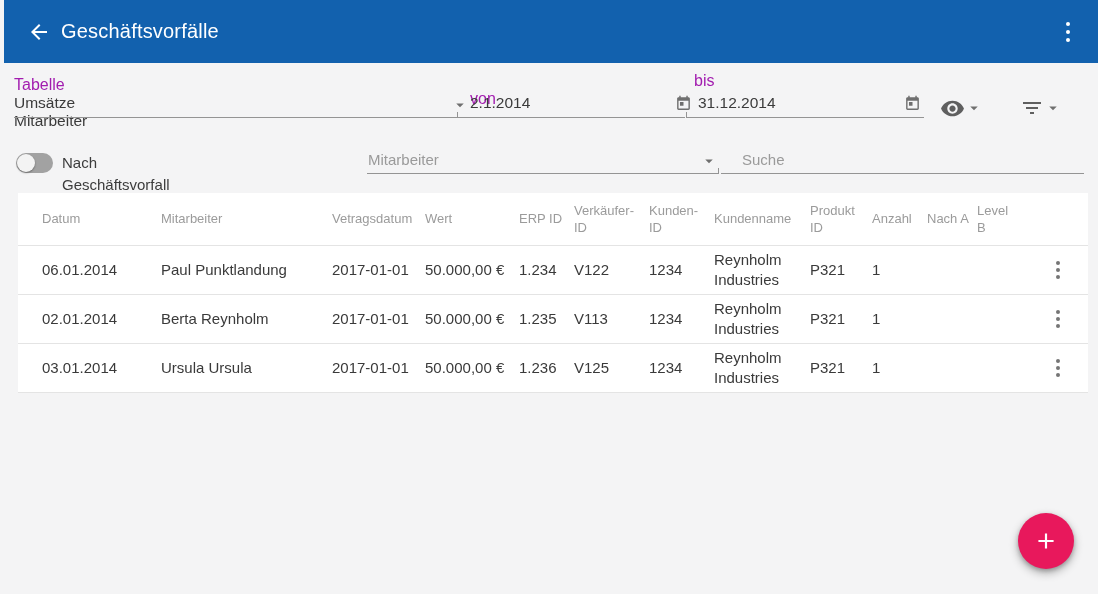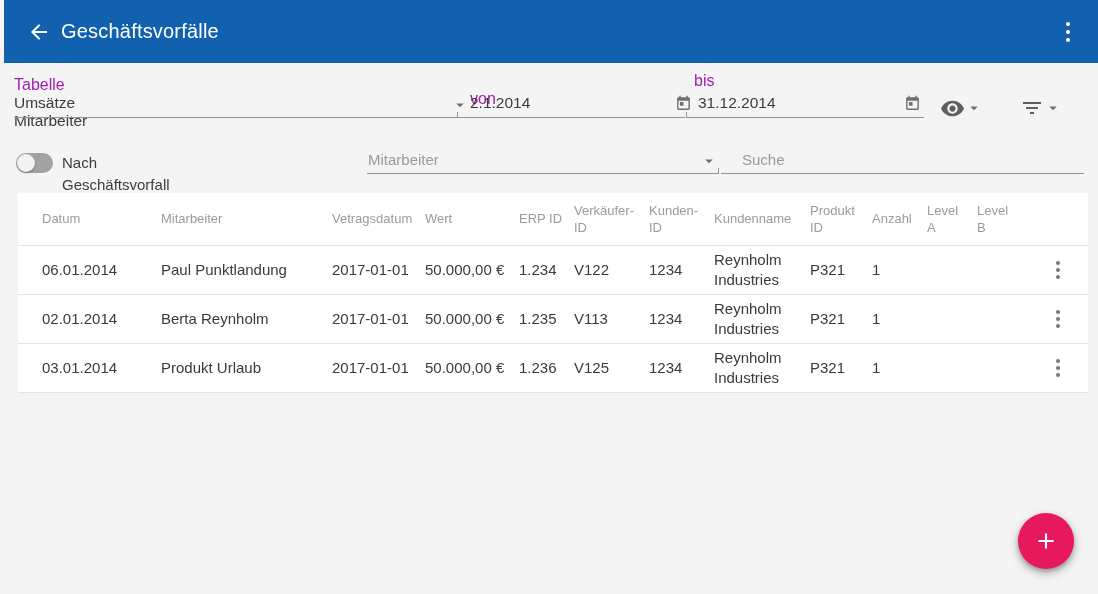--- a/index.html
+++ b/index.html
@@ -185,21 +185,21 @@
           <th>Datum</th>
           <th>Mitarbeiter</th>
           <th>Vetragsdatum</th>
           <th>Wert</th>
           <th>ERP ID</th>
           <th>Verkäufer-ID</th>
           <th>Kunden-ID</th>
           <th>Kundenname</th>
           <th>Produkt ID</th>
           <th>Anzahl</th>
-          <th>Level A</th>
+          <th>Nach A</th>
           <th>Level B</th>
           <th></th>
         </tr>
       </thead>
       <tbody>
         <tr>
           <td>06.01.2014</td>
           <td>Paul Punktlandung</td>
           <td>2017-01-01</td>
           <td>50.000,00 €</td>
@@ -235,21 +235,21 @@
           <td>
             <div class="kebab row-kebab">
               <span class="dot"></span>
                 <span class="dot"></span>
                 <span class="dot"></span>
             </div>
           </td>
         </tr>
         <tr>
           <td>03.01.2014</td>
-          <td>Produkt Urlaub</td>
+          <td>Ursula Ursula</td>
           <td>2017-01-01</td>
           <td>50.000,00 €</td>
           <td>1.236</td>
           <td>V125</td>
           <td>1234</td>
           <td>Reynholm Industries</td>
           <td>P321</td>
           <td>1</td>
           <td></td>
           <td></td>

